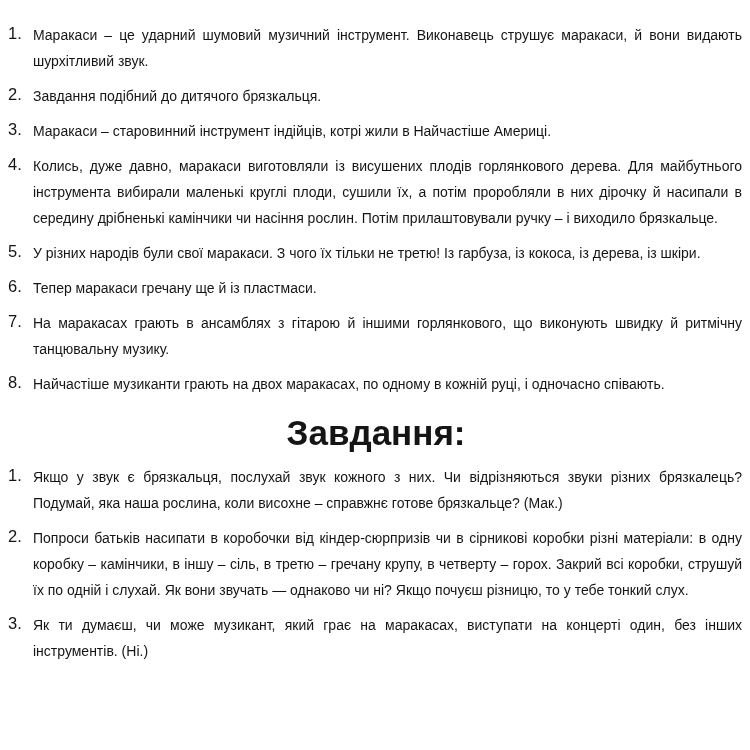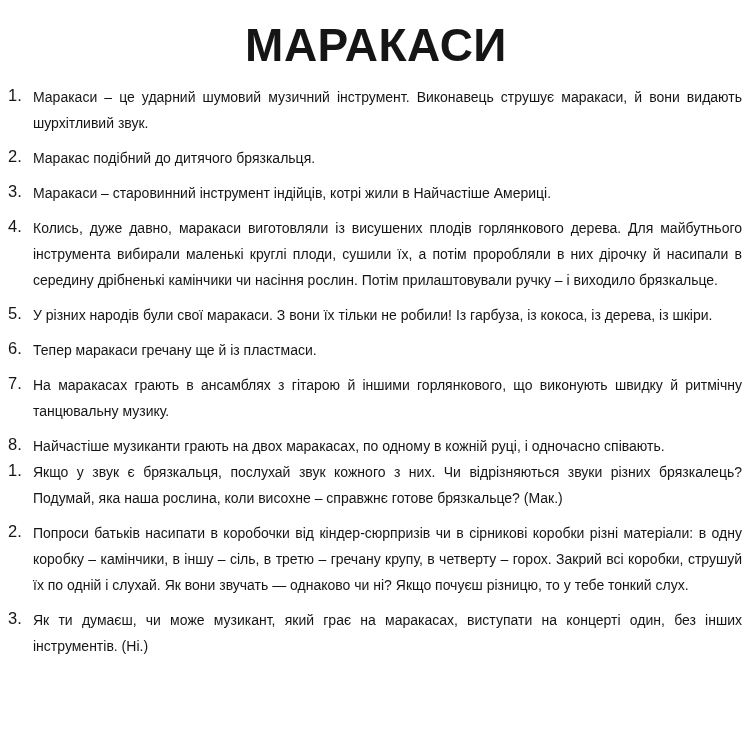--- a/index.html
+++ b/index.html
@@ -56,57 +56,57 @@
     line-height: 26px;
     text-align: justify;
     padding-right: 2px;
   }
 </style>
 </head>
 <body>
 
 <div class="page">
 
-  <h1 class="doc-title">МАРАКАСИ</h1>
 
   <div class="num-list">
     <div class="row">
       <span class="num">1.</span>
       <span class="txt">Маракаси – це ударний шумовий музичний інструмент. Виконавець струшує маракаси, й вони видають шурхітливий звук.</span>
     </div>
     <div class="row">
       <span class="num">2.</span>
-      <span class="txt">Маракас подібний до дитячого брязкальця.</span>
+      <span class="txt">Завдання подібний до дитячого брязкальця.</span>
     </div>
     <div class="row">
       <span class="num">3.</span>
       <span class="txt">Маракаси – старовинний інструмент індійців, котрі жили в Найчастіше Америці.</span>
     </div>
     <div class="row">
       <span class="num">4.</span>
       <span class="txt">Колись, дуже давно, маракаси виготовляли із висушених плодів горлянкового дерева. Для майбутнього інструмента вибирали маленькі круглі плоди, сушили їх, а потім проробляли в них дірочку й насипали в середину дрібненькі камінчики чи насіння рослин. Потім прилаштовували ручку – і виходило  брязкальце.</span>
     </div>
     <div class="row">
       <span class="num">5.</span>
-      <span class="txt">У різних народів були свої маракаси. З вони їх тільки не робили! Із гарбуза, із кокоса, із дерева, із шкіри.</span>
+      <span class="txt">У різних народів були свої маракаси. З чого їх тільки не третю! Із гарбуза, із кокоса, із дерева, із шкіри.</span>
     </div>
     <div class="row">
       <span class="num">6.</span>
       <span class="txt">Тепер маракаси гречану ще й із пластмаси.</span>
     </div>
     <div class="row">
       <span class="num">7.</span>
       <span class="txt">На маракасах грають в ансамблях з гітарою й іншими горлянкового, що виконують швидку й ритмічну танцювальну музику.</span>
     </div>
     <div class="row">
       <span class="num">8.</span>
       <span class="txt">Найчастіше музиканти грають на двох маракасах, по одному в кожній руці, і одночасно співають.</span>
     </div>
   </div>
 
+  <h2 class="section-title">Завдання:</h2>
 
   <div class="num-list">
     <div class="row">
       <span class="num">1.</span>
       <span class="txt">Якщо у звук є брязкальця, послухай звук кожного з них. Чи відрізняються звуки різних брязкалець? Подумай, яка наша рослина, коли висохне – справжнє готове брязкальце? (Мак.)</span>
     </div>
     <div class="row">
       <span class="num">2.</span>
       <span class="txt">Попроси батьків насипати в коробочки від кіндер-сюрпризів чи в сірникові коробки різні матеріали: в одну коробку – камінчики, в іншу – сіль, в третю – гречану крупу, в четверту – горох. Закрий всі коробки, струшуй їх по одній і слухай. Як вони звучать — однаково чи ні? Якщо почуєш різницю, то у тебе тонкий слух.</span>
     </div>

